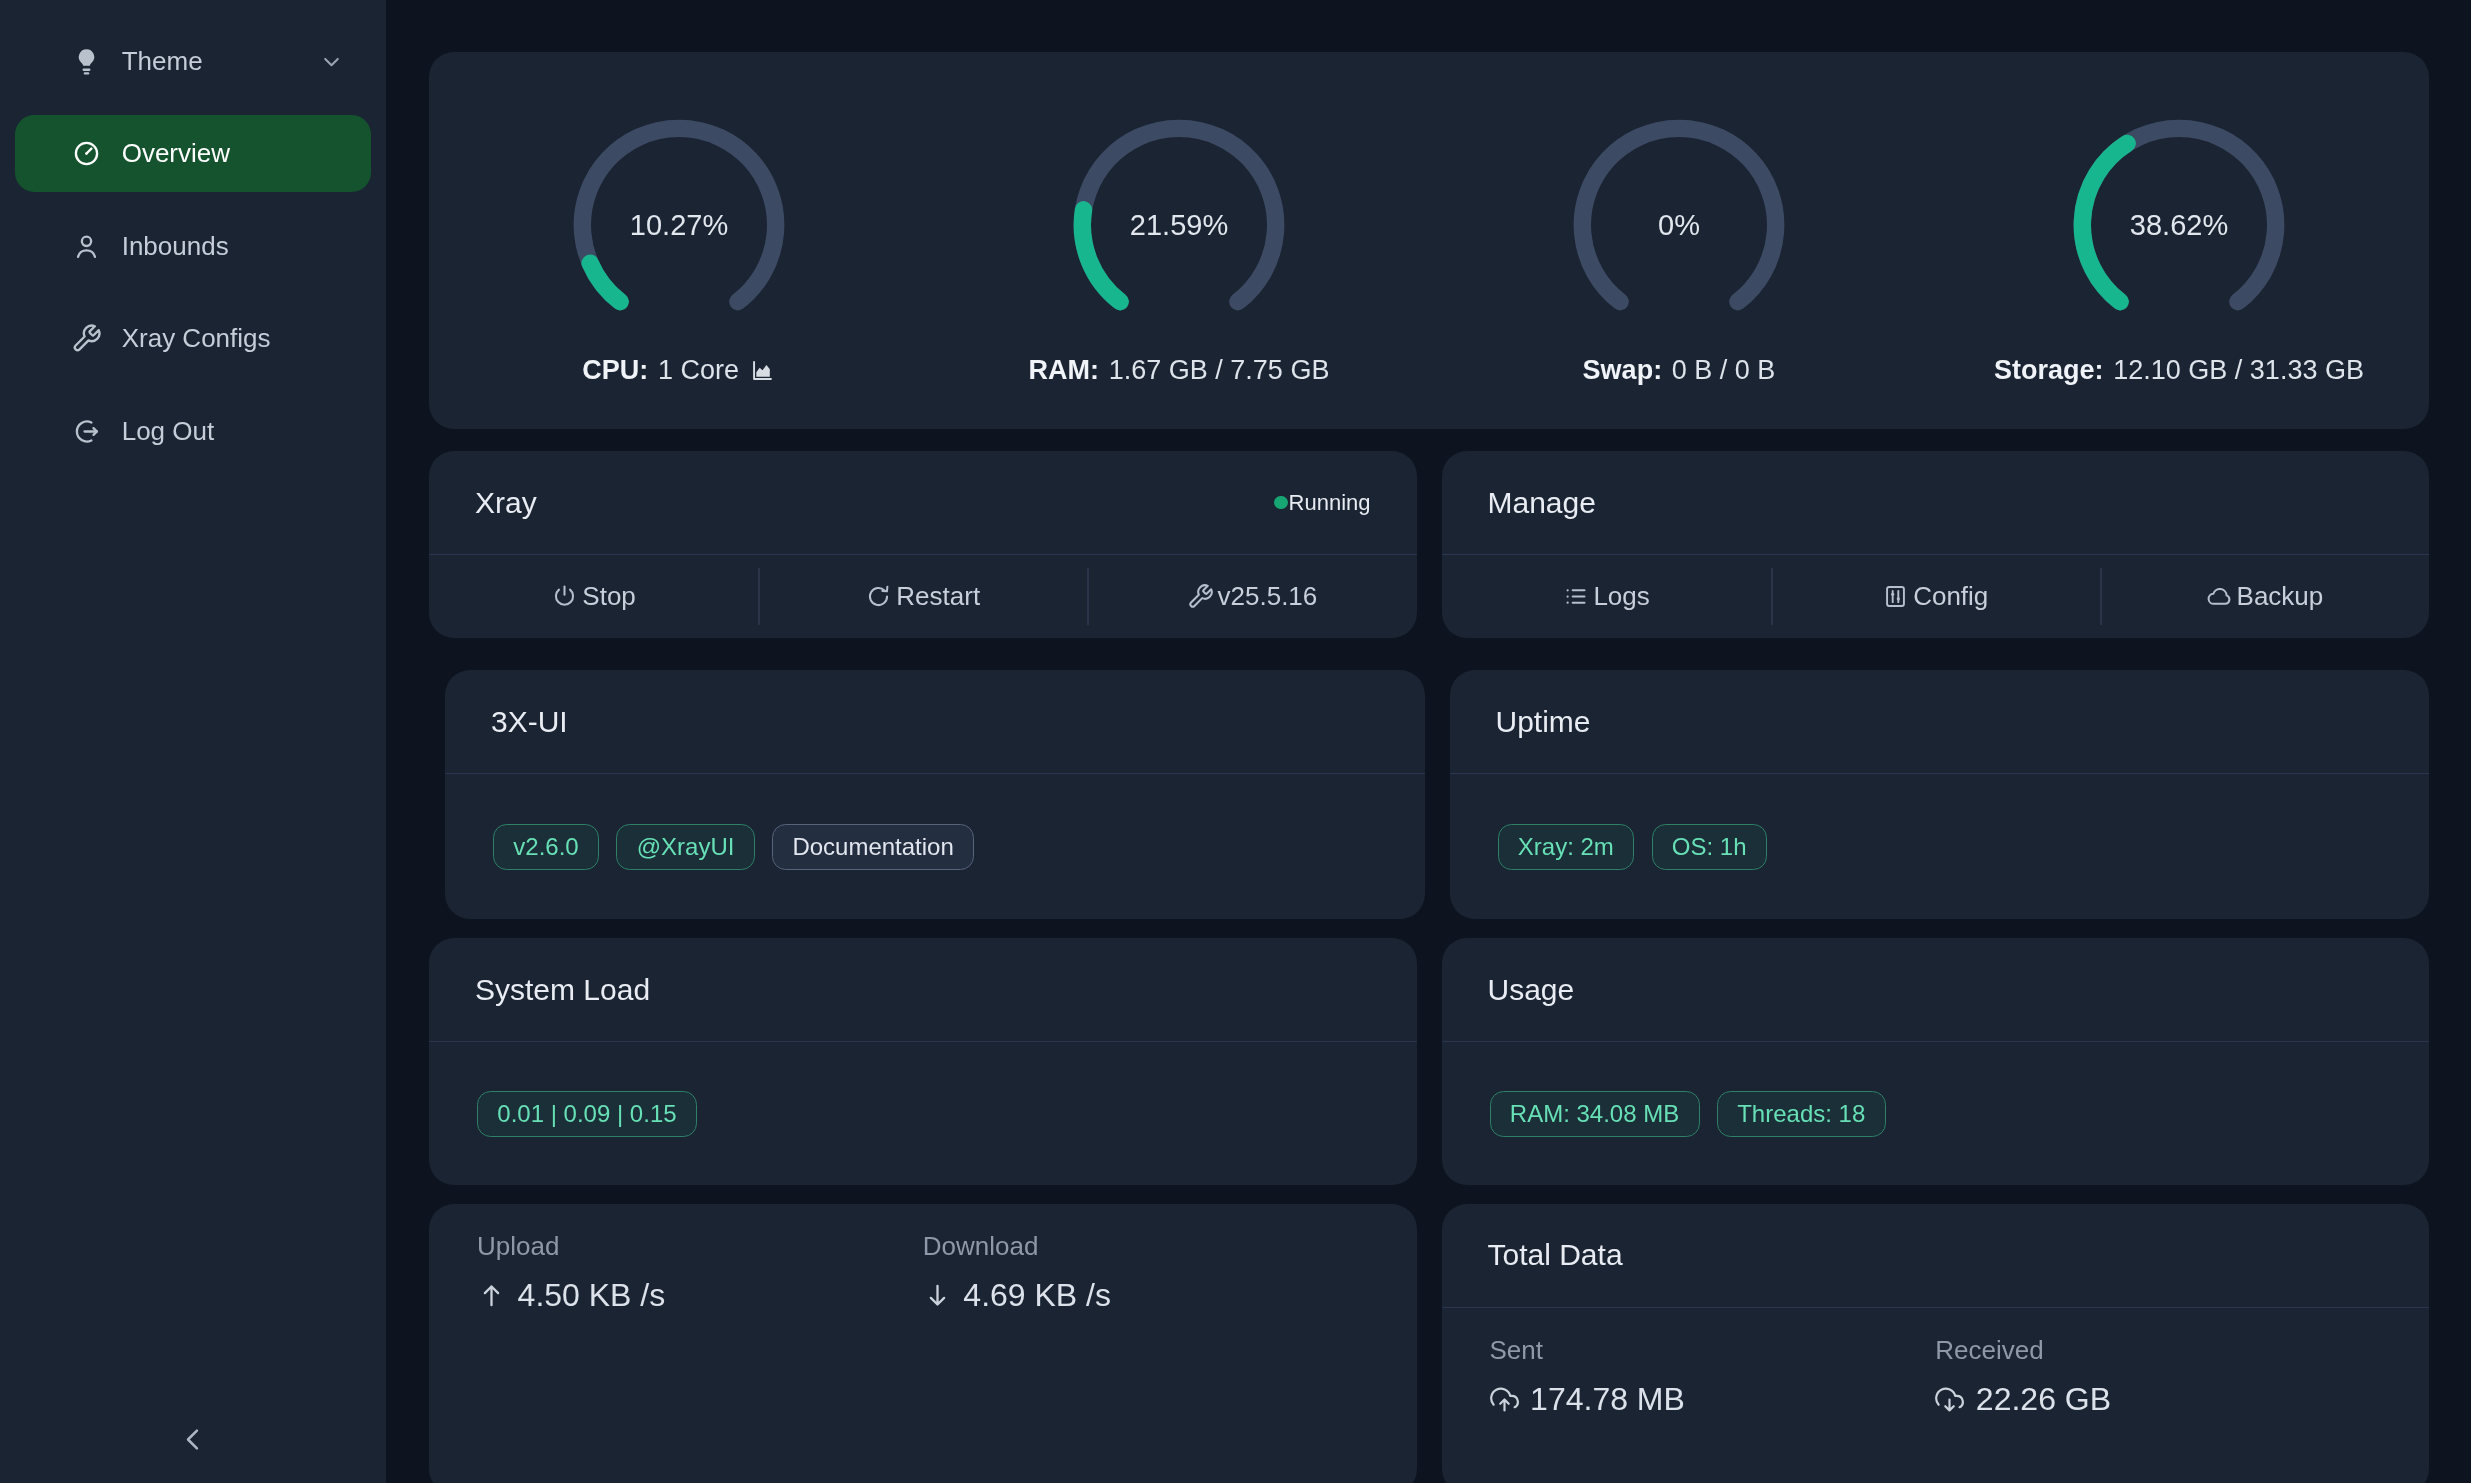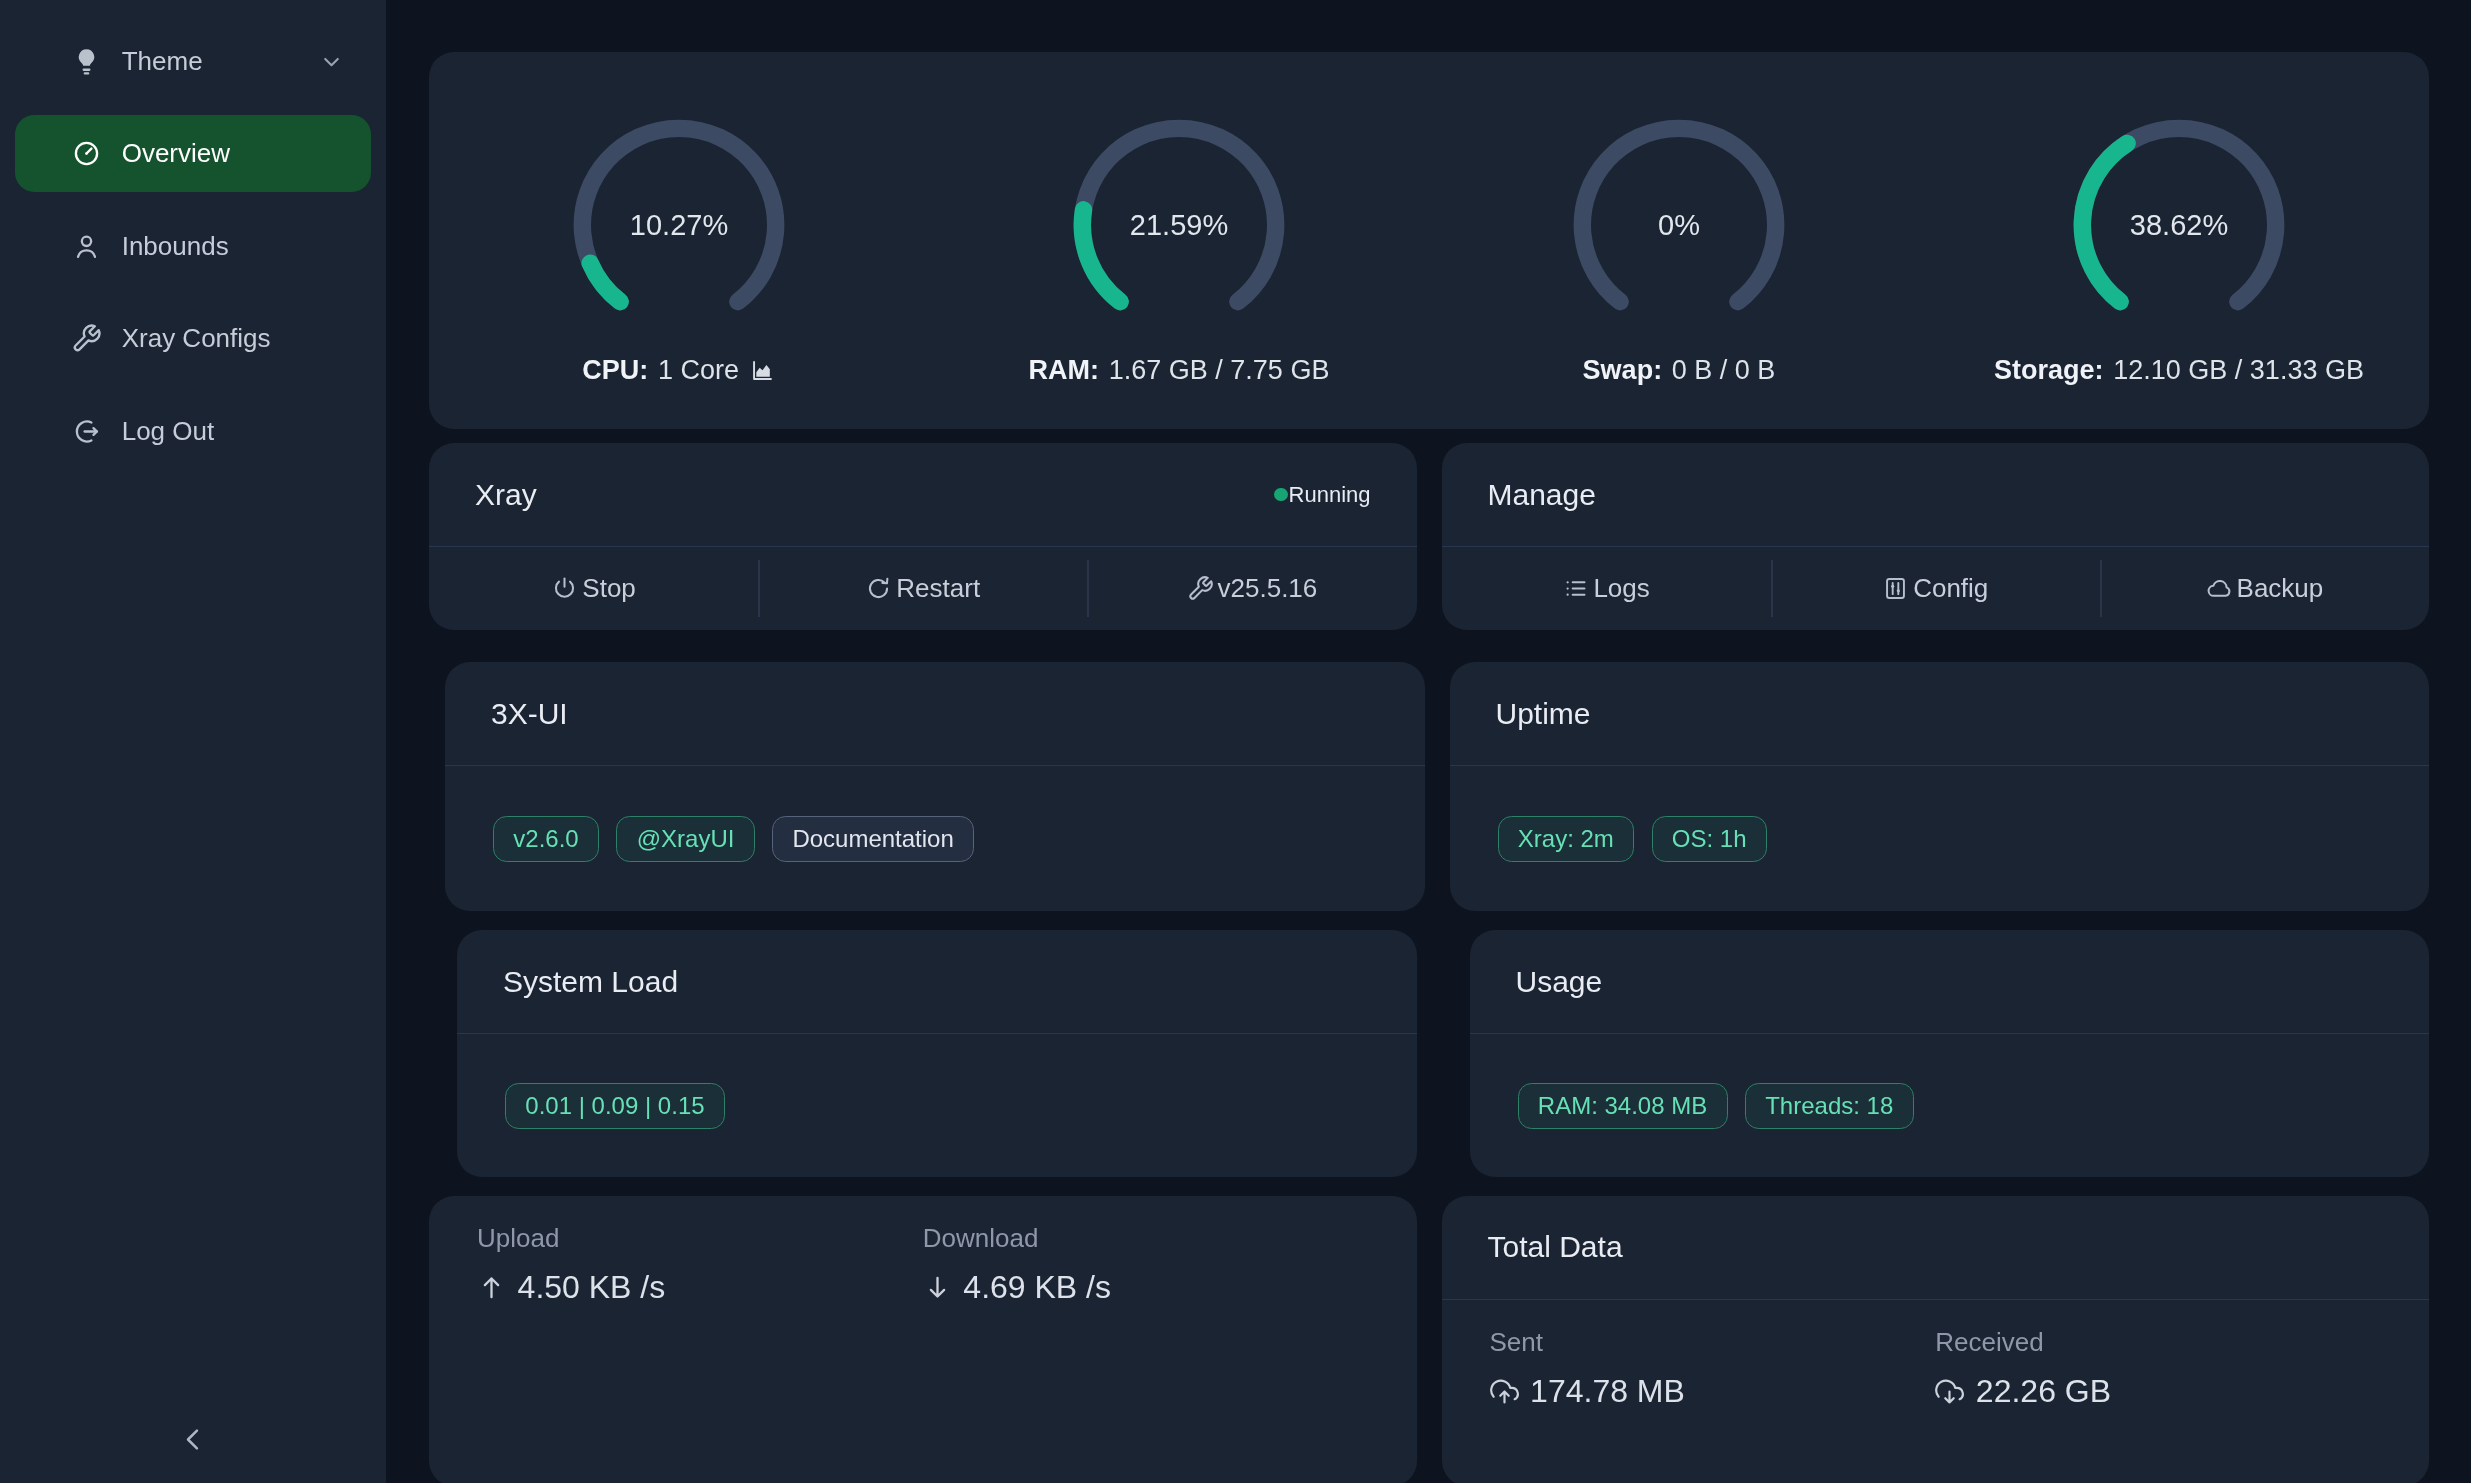--- a/index.html
+++ b/index.html
@@ -44,21 +44,21 @@
   .row2col { display:grid; grid-template-columns:1fr 1fr; gap:25px; }
 
   .card-header {
     height:104px; display:flex; align-items:center; justify-content:space-between;
     padding:0 46px; border-bottom:1px solid #2a3650;
   }
   .card-title { font-size:30px; font-weight:400; color:#e9ecf2; }
 
   
   .gauges-card {
-    height:377px; margin-bottom:14px;
+    height:377px; margin-bottom:22px;
     display:grid; grid-template-columns:repeat(4,1fr);
     align-items:center;
   }
   .gauge-wrap { display:flex; flex-direction:column; align-items:center; margin-top:13.5px; }
   .gauge-box { position:relative; width:232px; height:232px; }
   .gauge-pct {
     position:absolute; inset:0; display:flex; align-items:center; justify-content:center;
     font-size:29px; color:#e2e6ed;
   }
   .gauge-caption {
@@ -79,21 +79,21 @@
   .action .ic { width:27px; height:27px; color:#b7bfcc; }
   .action + .action::before {
     content:""; position:absolute; left:0; top:16%; height:68%;
     width:1.9px; background:#2b3449;
   }
   .status-badge { display:flex; align-items:center; gap:1px; font-size:22px; color:#e8ebf1; }
   .status-dot { width:13.5px; height:13.5px; border-radius:50%; background:#17a673; }
 
   
   .tag-card { height:249px; display:flex; flex-direction:column; }
-  .tag-card.short { height:247px;margin-left:28px; }
+  .tag-card.short { height:247px; }
   .tag-body { flex:1; display:flex; align-items:center; padding:0 48px; gap:17.4px; }
   .tag {
     height:46px; padding:0 19.3px; border-radius:13.5px;
     display:inline-flex; align-items:center; font-size:24px; white-space:nowrap;
   }
   .tag.green {
     color:#67e0b5; border:1.9px solid #2e8066; background:rgba(35,134,101,0.12);
   }
   .tag.gray {
     color:#e2e6ee; border:1.9px solid #57627b; background:#242e41;

